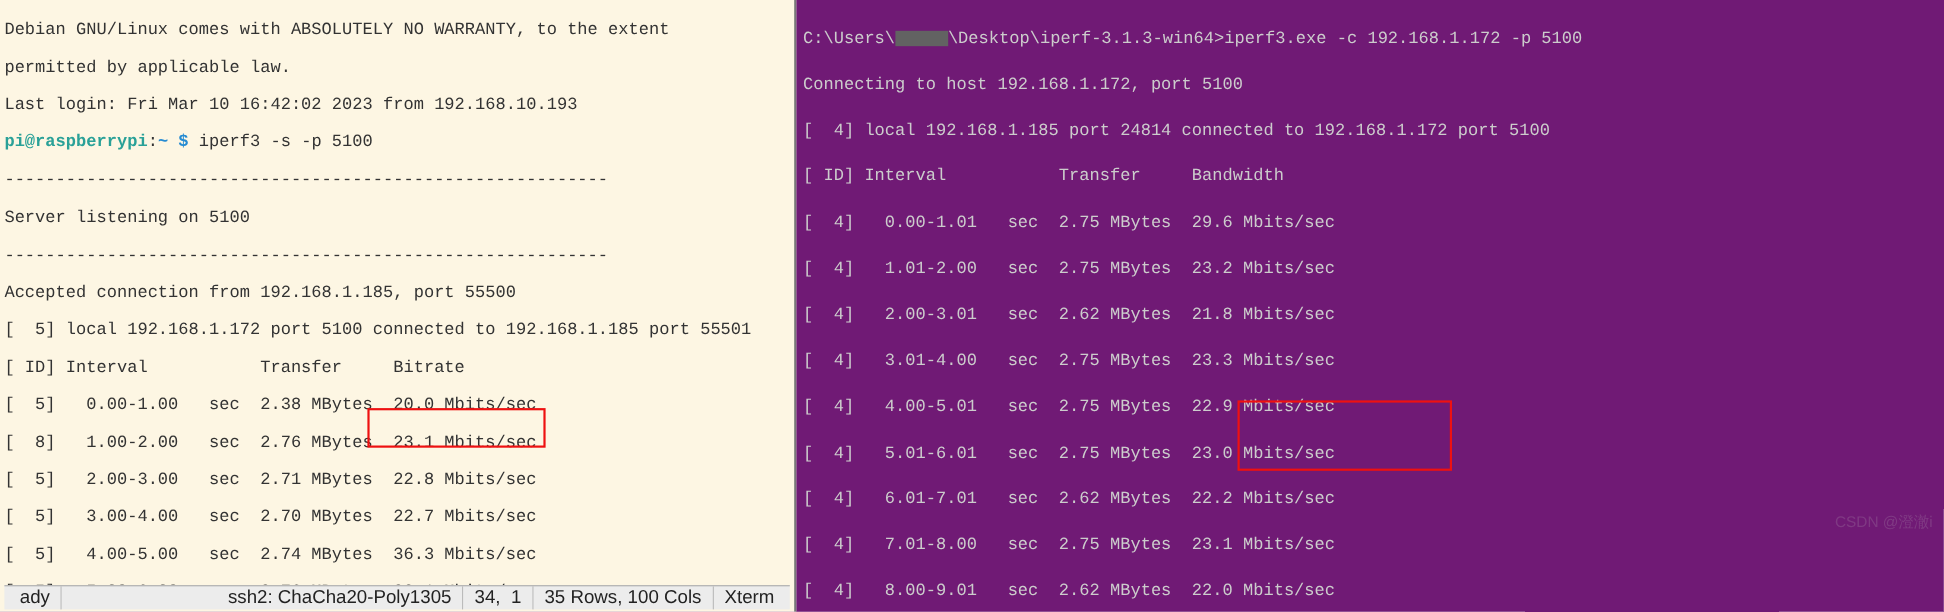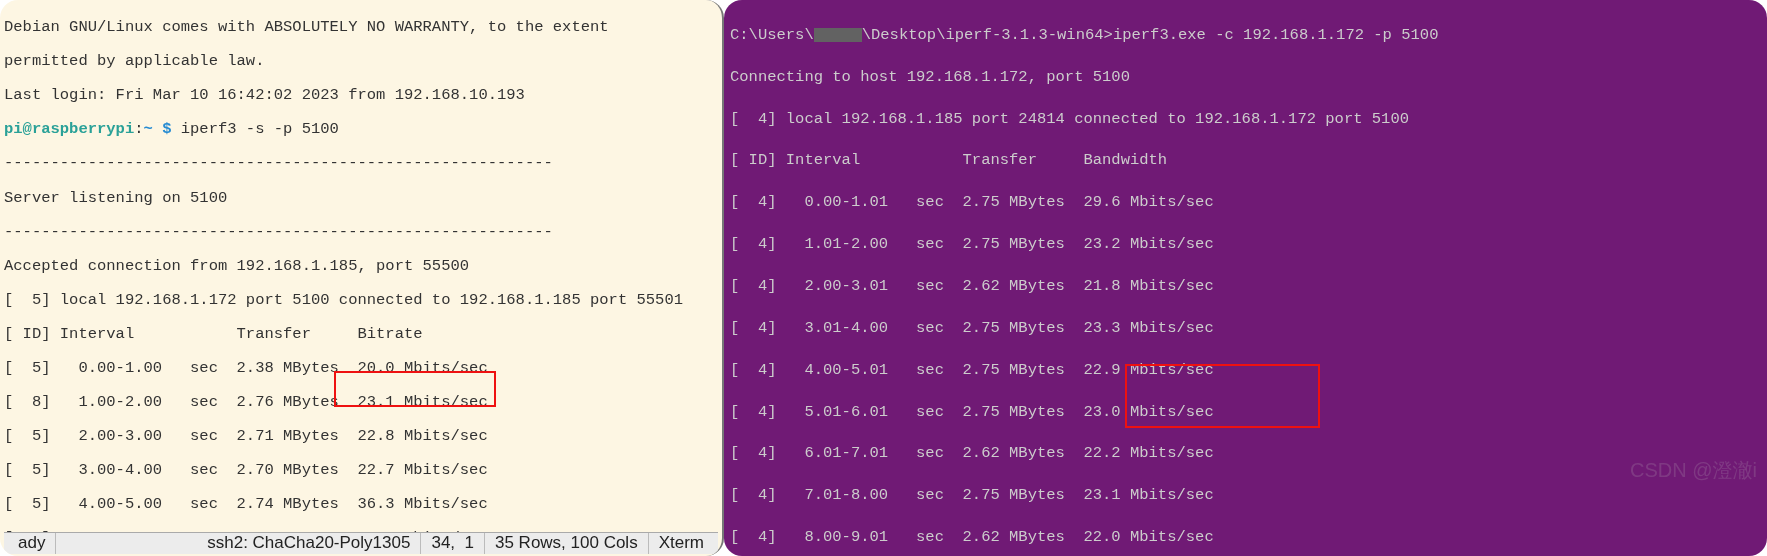--- a/index.html
+++ b/index.html
@@ -9,21 +9,20 @@
     width: 1767px;
     height: 556px;
     display: flex;
     overflow: hidden;
   }
   .pane {
     height: 100%;
     white-space: pre;
     overflow: hidden;
     position: relative;
-    border-radius: 18px;
   }
   .left {
     width: 724px;
     background: #fdf6e3;
     color: #333;
     border-right: 2px solid #777;
     padding: 2px 4px;
     line-height: 1.1;
     display: flex;
     flex-direction: column;
@@ -58,21 +57,21 @@
     position: absolute;
     border: 2px solid #e11;
     pointer-events: none;
   }
   .watermark {
     position: absolute;
     right: 10px;
     bottom: 72px;
     color: rgba(200,200,200,0.18);
     font-family: Arial, sans-serif;
-    font-size: 20px;
+    font-size: 14px;
     pointer-events: none;
   }
   .redact {
     display:inline-block;
     background:#626262;
     width:48px;
     height:14px;
     vertical-align:middle;
   }
 </style>

